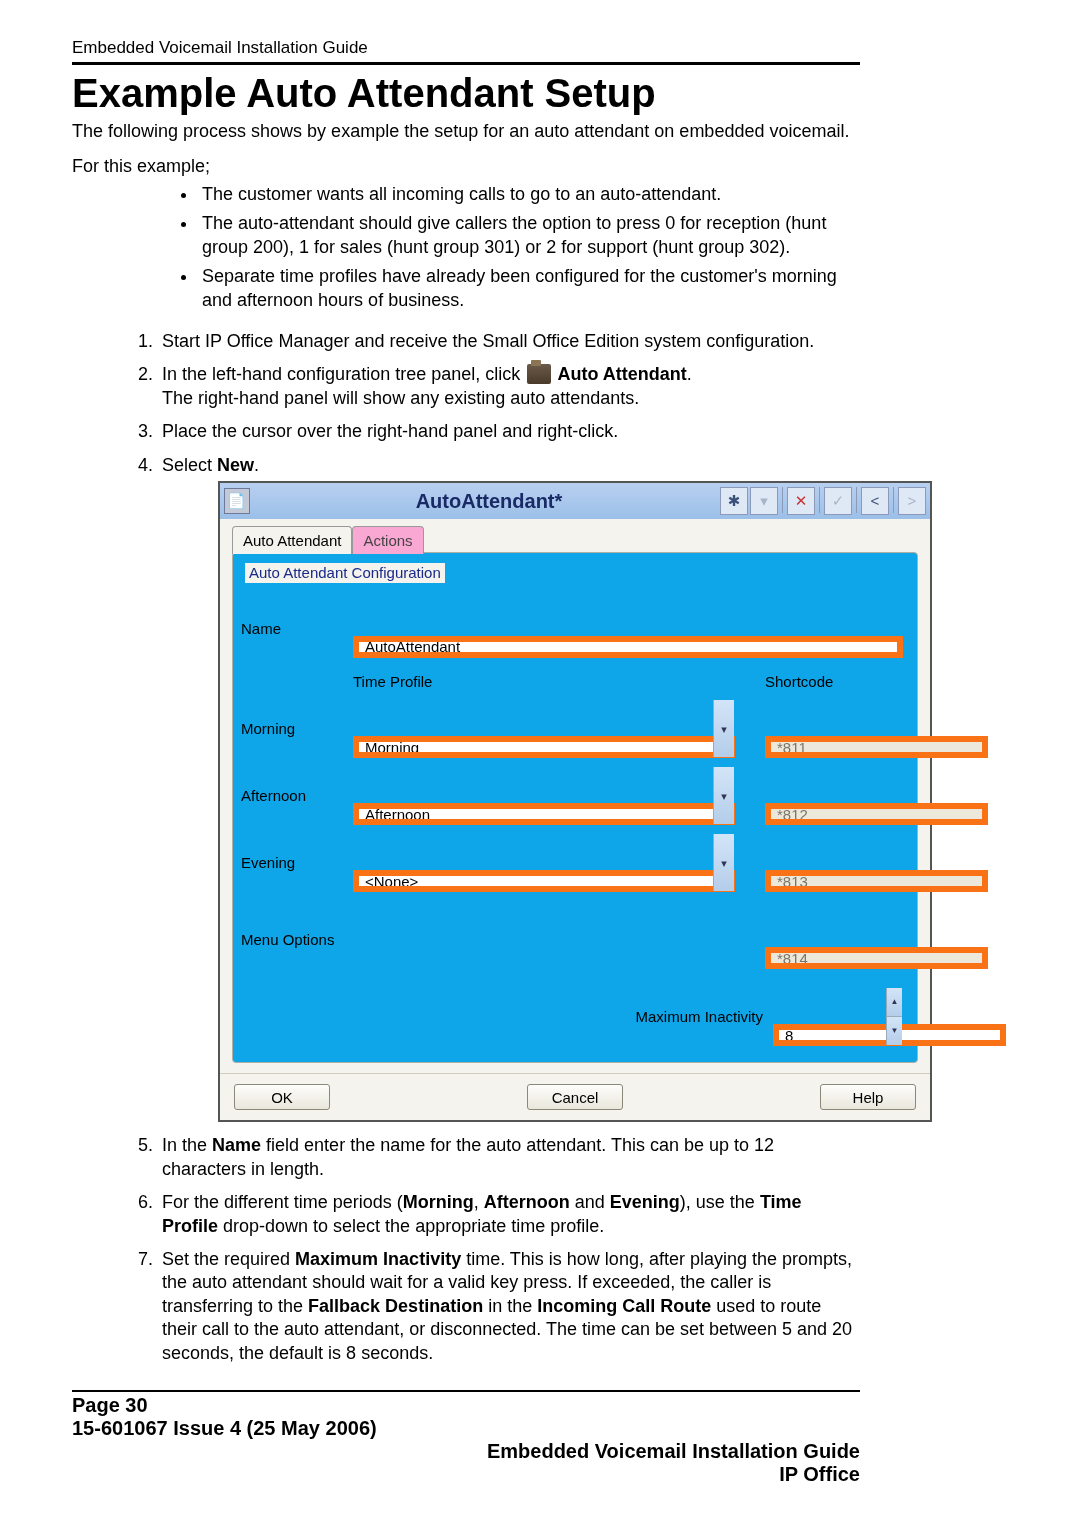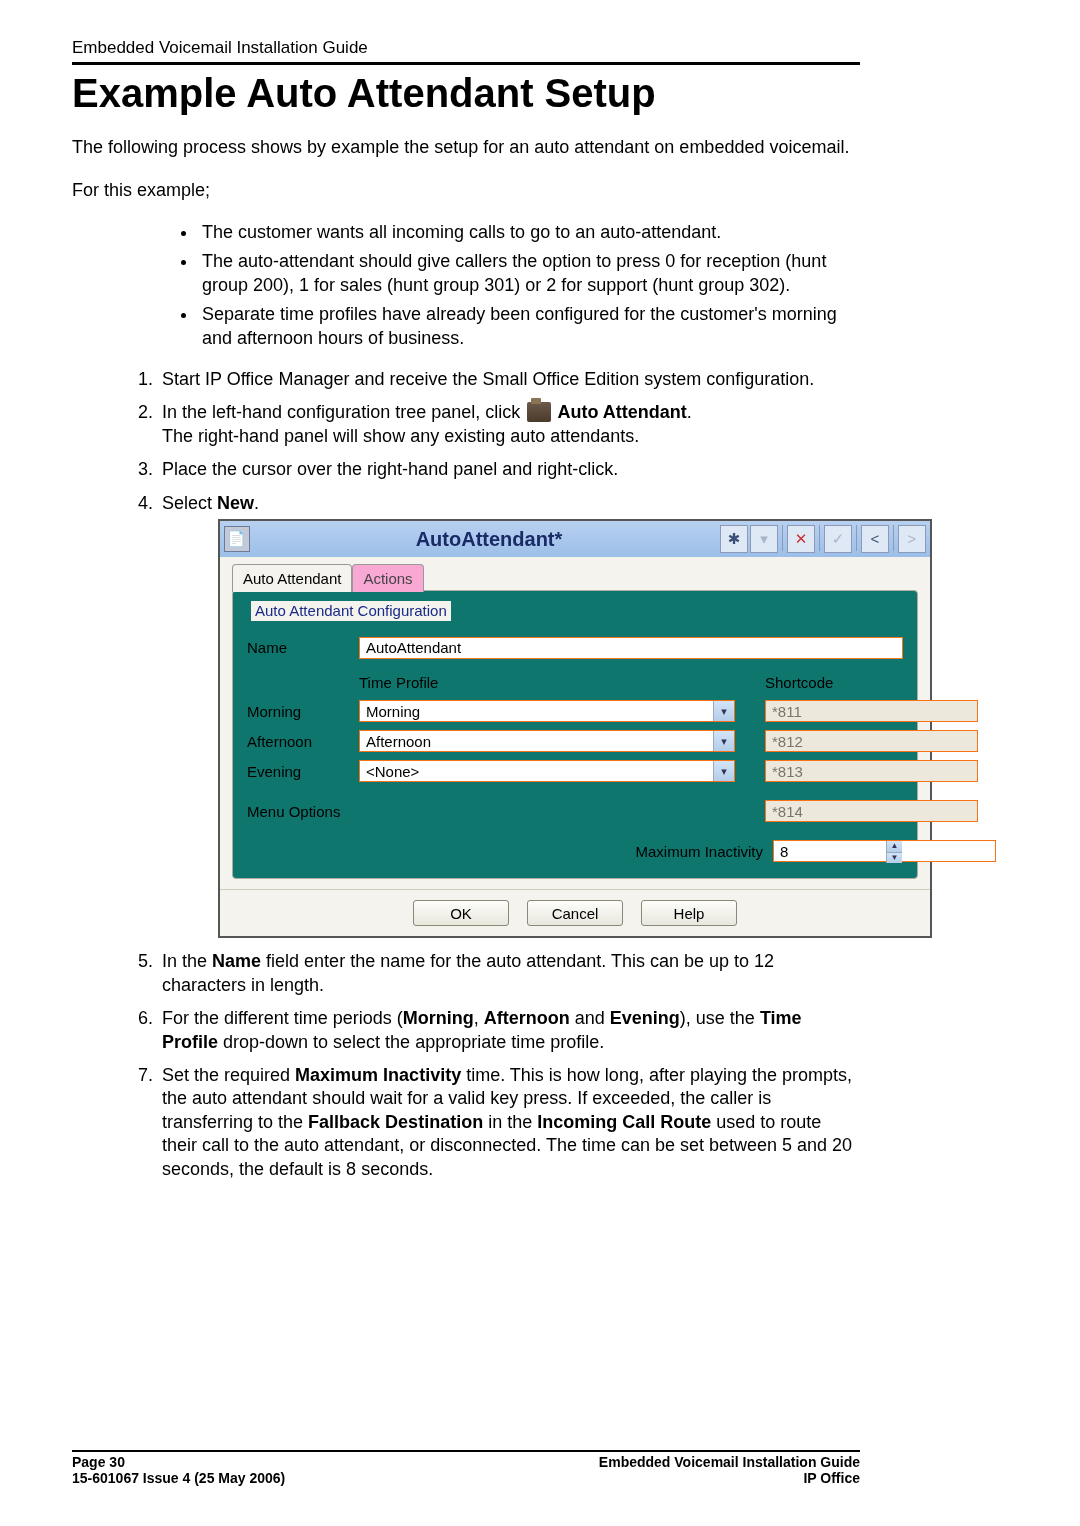--- a/index.html
+++ b/index.html
@@ -23,21 +23,21 @@
   .hr-thick {
     border: none;
     border-top: 3px solid #000;
     margin: 0 0 6px 0;
   }
   h1 {
     font-size: 40px;
     font-weight: bold;
     margin: 4px 0 2px 0;
   }
-  p { margin: 20px 0; font-size: 18px; line-height: 1.25; }
+  p { margin: 4px 0; font-size: 18px; line-height: 1.25; }
   .spaced { margin-top: 12px; }
   ul.bullets, ol.steps { font-size: 18px; line-height: 1.3; }
   ul.bullets { list-style: disc; padding-left: 110px; margin: 6px 0 16px 0; }
   ul.bullets li { margin: 6px 16px; padding-left: 4px; }
   ul.sub { list-style: disc; padding-left: 40px; margin: 4px 0; }
   ol.steps { padding-left: 86px; margin: 18px 0 10px 0; }
   ol.steps > li { margin: 10px 0; padding-left: 4px; }
   .bold { font-weight: bold; }
   .aa-icon {
     display: inline-block;
@@ -112,42 +112,43 @@
     background:#f4f3ee;
     position:relative; top:1px;
     border-radius:4px 4px 0 0;
     font-size:15px;
   }
   .tab.active { background:#f4f3ee; z-index:2; }
   .tab.inactive { background:#f9a8d4; color:#444;}
   .fieldset {
     border:1px solid #b0aea2;
     border-radius:4px;
-    padding: 10px 14px 16px 14px;
+    padding: 10px 14px 16px 8px;
     margin-top:0;
-    background:#0f766e;
+    background:#0ea5e9;
   }
   .fieldset-legend {
     margin:-18px 0 8px 4px;
     background:#f4f3ee;
     padding:0 4px;
     display:inline-block;
     color:#1a2a88;
     font-size:15px;
   }
   .row { display:flex; align-items:center; margin:8px 0; gap:10px;}
   .lbl { width: 102px; }
   .txt {
     flex:1;
     height:22px;
-    border:1px solid #f97316;
+    border:6px solid #f97316;
     background:#fff;
     padding:2px 6px;
     font: inherit;
     box-sizing:border-box;
+    margin-top:37px;
   }
   .txt.ro { background:#ece9dc; color:#7a7568;}
   .headers { display:flex; margin-top:14px; }
   .hdr-spacer { width:112px; }
   .hdr-tp { flex:1; }
   .hdr-sc { width:138px; padding-left:20px; }
   .combo { position:relative; flex:1; display:flex; }
   .combo .txt{ padding-right:24px;}
   .combo-btn{
     position:absolute; right:1px; top:1px;
@@ -169,39 +170,39 @@
     display:flex; flex-direction:column;
   }
   .spin-btns div{
     flex:1; background:linear-gradient(#d3e4f7,#b4cdea);
     border-left:1px solid #9ab;
     display:flex;align-items:center;justify-content:center;
     font-size:8px;color:#335;
   }
   .spin-btns div+div{ border-top:1px solid #9ab;}
   .btnbar{
-    display:flex; justify-content:center; gap:18px;
+    display:flex; justify-content:space-between; gap:18px;
     padding:10px 14px; border-top:1px solid #cfccc0;
     background:#f4f3ee;
   }
   .winbtn{
     width:96px; height:26px;
     border:1px solid #8a8878;
     border-radius:3px;
     background:linear-gradient(#fdfdfb,#e9e7dc);
     font:inherit;
     font-size:15px;
   }
 
   .footer {
     position:absolute;
     bottom:40px; left:72px; right:72px;
   }
   .hr-thin { border:none; border-top:2px solid #000; margin:0 0 2px 0;}
-  .foot-row{ display:flex; justify-content:space-between; font-size:14px;}
+  .foot-row{ display:flex; justify-content:space-between; font-size:20px;flex-direction:column;}
   .foot-row .r{ text-align:right;}
 </style>
 </head>
 <body>
 
 <div class="page">
 
   <div class="running-head">Embedded Voicemail Installation Guide</div>
   <hr class="hr-thick">
 

